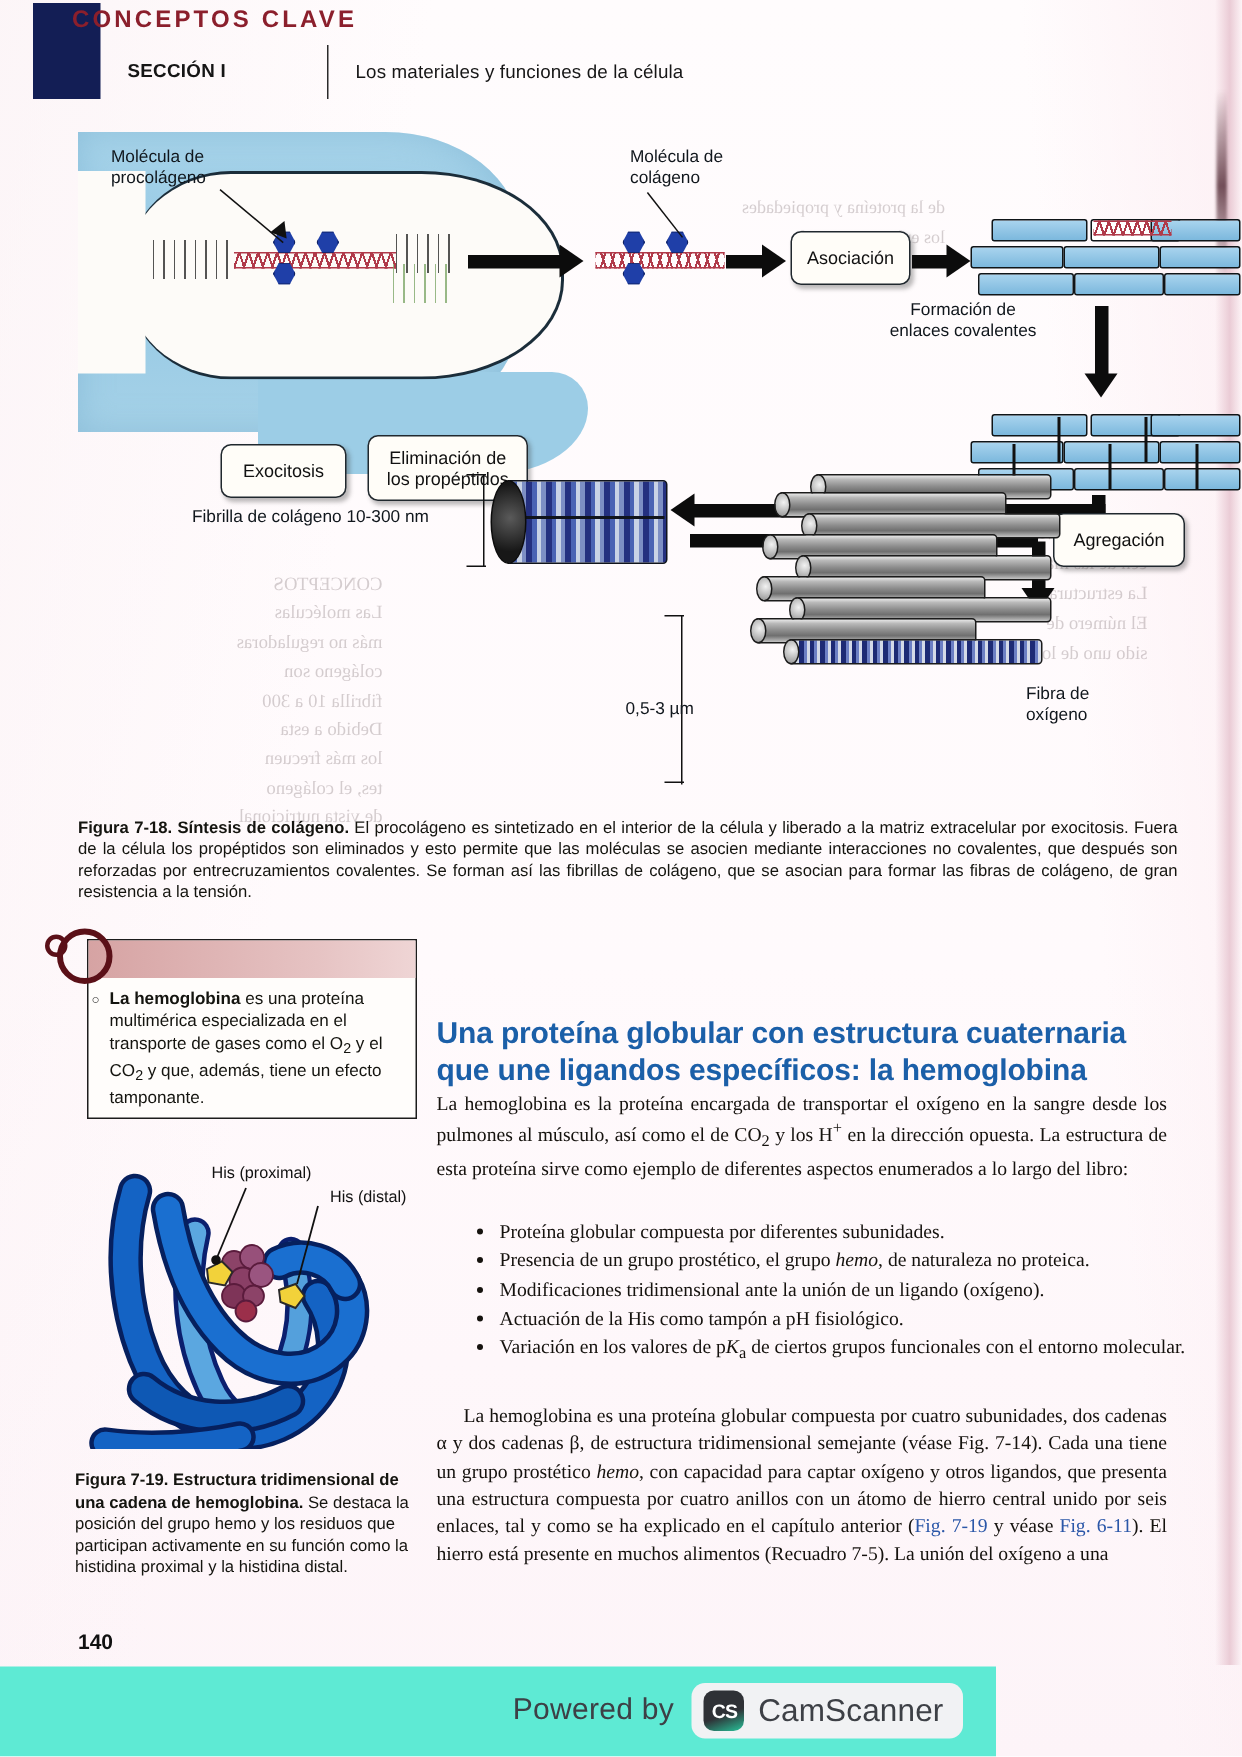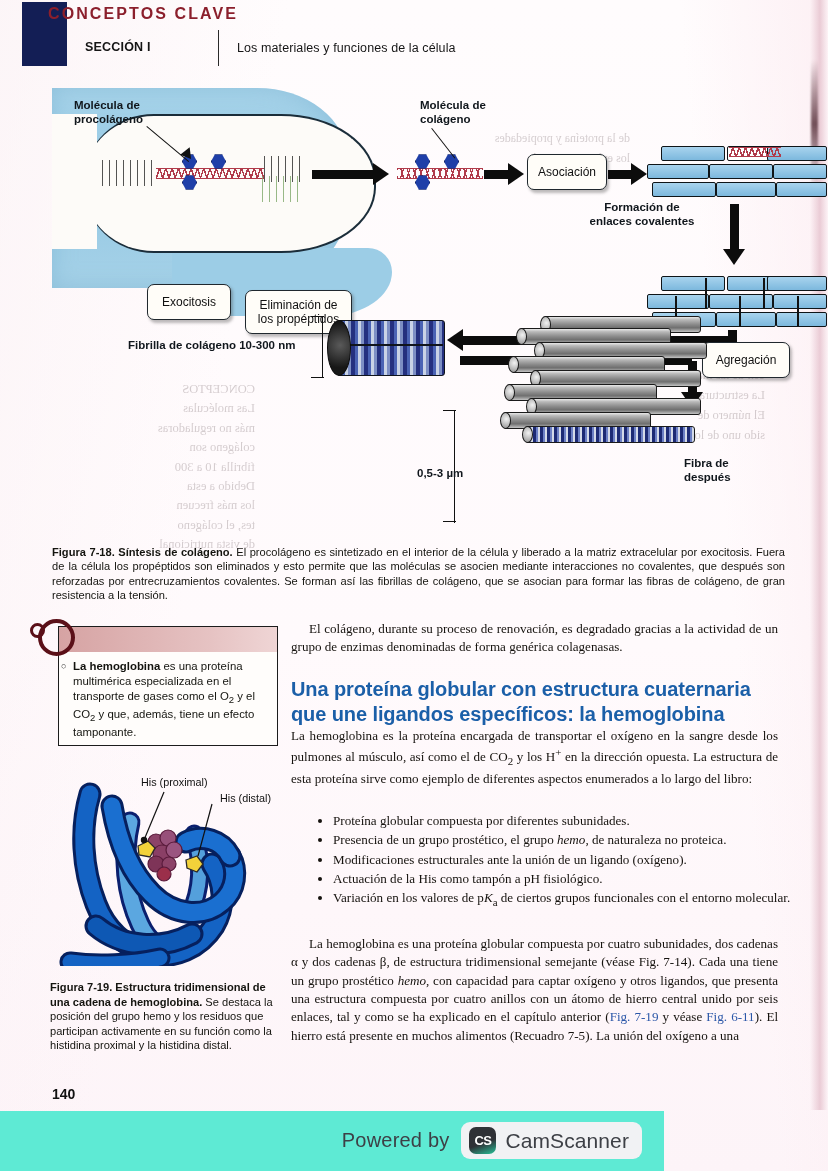--- a/index.html
+++ b/index.html
@@ -76,21 +76,21 @@
   #cell-lumen2{
     position:absolute;left:0px;top:26px;width:45px;height:135px;background:#fdfbf8;
   }
   #cell-lower-lobe{
     position:absolute;left:120px;top:160px;width:220px;height:68px;
     background:#9ccde6;border-bottom-right-radius:80px 55px;border-top-right-radius:30px;
   }
 
   
   .figlabel{
-    position:absolute;font-size:11.5px;font-weight:bold;color:#10161c;line-height:1.22;
+    position:absolute;font-size:11.5px;font-weight:normal;color:#10161c;line-height:1.22;
   }
   .figbox{
     position:absolute;background:#fffdf8;border:1.6px solid #20282e;border-radius:7px;
     font-size:12px;color:#111;display:flex;align-items:center;justify-content:center;
     text-align:center;line-height:1.2;
     box-shadow:2px 2.5px 3px rgba(60,60,60,.35);
   }
   .leader{position:absolute;background:#111;transform-origin:0 0;height:1.2px;}
 
   
@@ -312,21 +312,21 @@
     <div class="squiggle green" style="left:208px;top:88px;width:38px;"></div>
     <div class="hexnode" style="left:130px;top:66px;"></div>
     <div class="hexnode" style="left:130px;top:87px;"></div>
     <div class="hexnode" style="left:159px;top:66px;"></div>
 
     <div class="figlabel" style="left:22px;top:10px;white-space:pre-line;">Molécula de
 procolágeno</div>
     <div class="leader" style="left:95px;top:38px;width:55px;transform:rotate(40deg);"></div>
     <div style="position:absolute;left:130px;top:62px;border-left:6px solid transparent;border-right:6px solid transparent;border-top:10px solid #111;transform:rotate(-38deg);"></div>
 
-    <div class="figbox" style="left:95px;top:196px;width:82px;height:34px;text-align:center;">Exocitosis</div>
+    <div class="figbox" style="left:95px;top:208px;width:82px;height:34px;text-align:center;">Exocitosis</div>
     <div class="figbox" style="left:193px;top:202px;width:105px;height:42px;white-space:pre-line;">Eliminación de
 los propéptidos</div>
 
     <div class="arrow-r" style="left:260px;top:82px;width:62px;"></div>
 
     <div class="triple-helix" style="left:345px;top:80px;width:86px;"></div>
     <div class="hexnode" style="left:363px;top:66px;"></div>
     <div class="hexnode" style="left:363px;top:87px;"></div>
     <div class="hexnode" style="left:392px;top:66px;"></div>
 
@@ -401,21 +401,21 @@
       <div class="cyl" style="left:36px;top:96px;width:146px;"></div>
       <div class="cyl striped" style="left:58px;top:110px;width:168px;"></div>
     </div>
 
     <div id="fiber-dim">
       <div class="dimcap" style="top:0;"></div>
       <div class="dimcap" style="top:111px;"></div>
     </div>
     <div class="figlabel" style="left:365px;top:378px;">0,5-3 µm</div>
     <div class="figlabel" style="left:632px;top:368px;white-space:pre-line;">Fibra de
-después</div>
+oxígeno</div>
   </div>
 
   <div class="caption" style="left:52px;top:545px;width:733px;">
     <b>Figura 7-18. Síntesis de colágeno.</b><span> El procolágeno es sintetizado en el interior de la célula y liberado a la matriz extracelular por exocitosis. Fuera de la célula los propéptidos son eliminados y esto permite que las moléculas se asocien mediante interacciones no covalentes, que después son reforzadas por entrecruzamientos covalentes. Se forman así las fibrillas de colágeno, que se asocian para formar las fibras de colágeno, de gran resistencia a la tensión.</span>
   </div>
 
   <div id="cc-box">
     <div id="cc-header"></div>
     <div id="cc-bullet">○</div>
     <div id="cc-text">
@@ -478,32 +478,31 @@
       </g>
     </svg>
     <div class="hb-lab" style="left:41px;top:0px;">His (proximal)</div>
     <div class="hb-lab" style="left:120px;top:16px;">His (distal)</div>
   </div>
 
   <div class="caption" style="left:50px;top:980px;width:228px;line-height:1.31;text-align:left;">
     <b>Figura 7-19. Estructura tridimensional de una cadena de hemoglobina.</b><span> Se destaca la posición del grupo hemo y los residuos que participan activamente en su función como la histidina proximal y la histidina distal.</span>
   </div>
 
-  <div class="body-col" style="top:620px;text-indent:18px;">El colágeno, durante su proceso de renovación, es degradado gracias a la actividad de un grupo de enzimas denominadas de forma genérica colagenasas.</div>
 
   <h2 class="subhead" style="top:677px;">Una proteína globular con estructura cuaternaria que une ligandos específicos: la hemoglobina</h2>
 
   <div class="body-col" style="top:727px;">
     La hemoglobina es la proteína encargada de transportar el oxígeno en la sangre desde los pulmones al músculo, así como el de CO<sub>2</sub> y los H<sup>+</sup> en la dirección opuesta. La estructura de esta proteína sirve como ejemplo de diferentes aspectos enumerados a lo largo del libro:
   </div>
 
   <ul class="bullets" style="top:812px;">
     <li>Proteína globular compuesta por diferentes subunidades.</li>
     <li>Presencia de un grupo prostético, el grupo <i>hemo</i>, de naturaleza no proteica.</li>
-    <li>Modificaciones estructurales ante la unión de un ligando (oxígeno).</li>
+    <li>Modificaciones tridimensional ante la unión de un ligando (oxígeno).</li>
     <li>Actuación de la His como tampón a pH fisiológico.</li>
     <li>Variación en los valores de p<i>K</i><sub>a</sub> de ciertos grupos funcionales con el entorno molecular.</li>
   </ul>
 
   <div class="body-col" style="top:935px;text-indent:18px;">
     La hemoglobina es una proteína globular compuesta por cuatro subunidades, dos cadenas α y dos cadenas β, de estructura tridimensional semejante (véase Fig. 7-14). Cada una tiene un grupo prostético <i>hemo</i>, con capacidad para captar oxígeno y otros ligandos, que presenta una estructura compuesta por cuatro anillos con un átomo de hierro central unido por seis enlaces, tal y como se ha explicado en el capítulo anterior (<span class="blue">Fig. 7-19</span> y véase <span class="blue">Fig. 6-11</span>). El hierro está presente en muchos alimentos (Recuadro 7-5). La unión del oxígeno a una
   </div>
 
   <div id="pagenum">140</div>
 </div>

